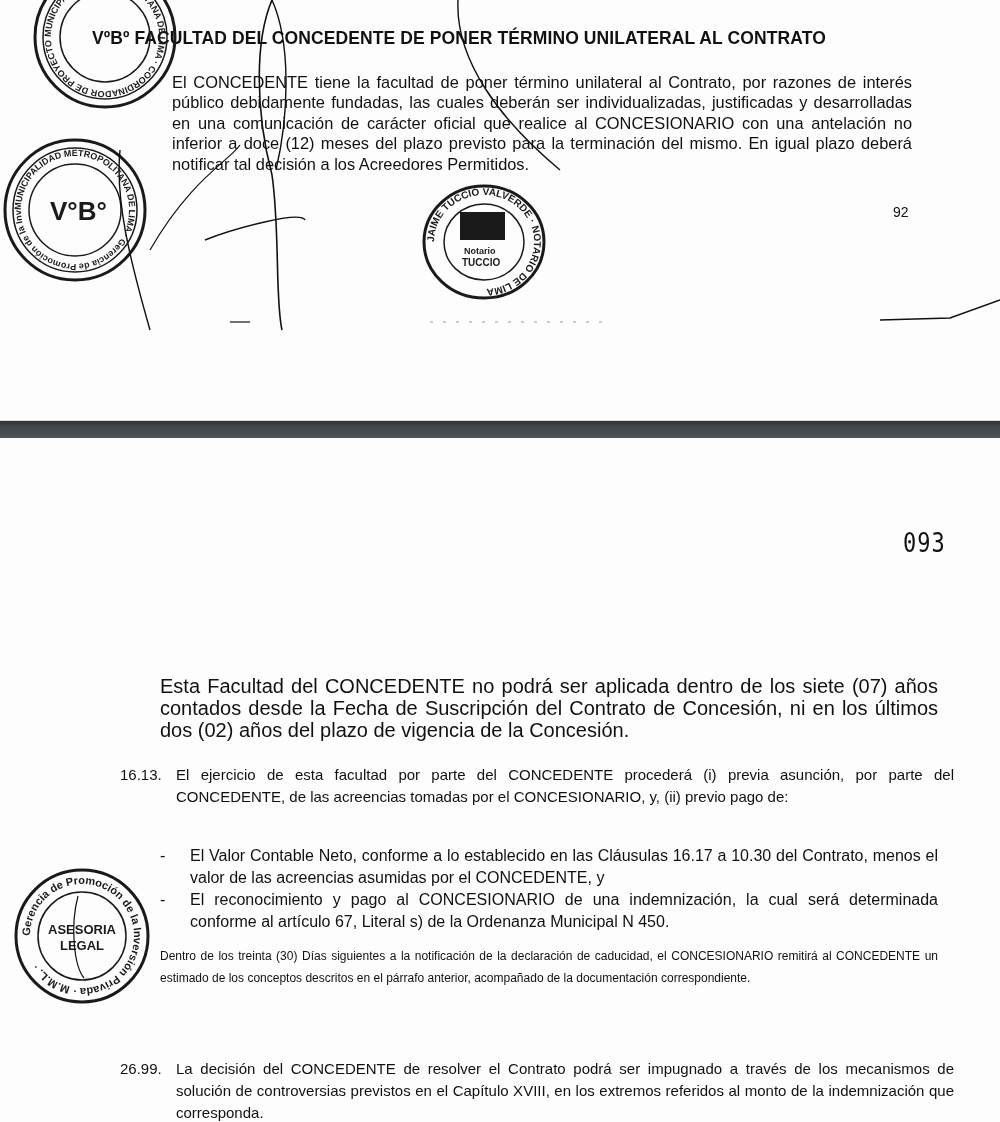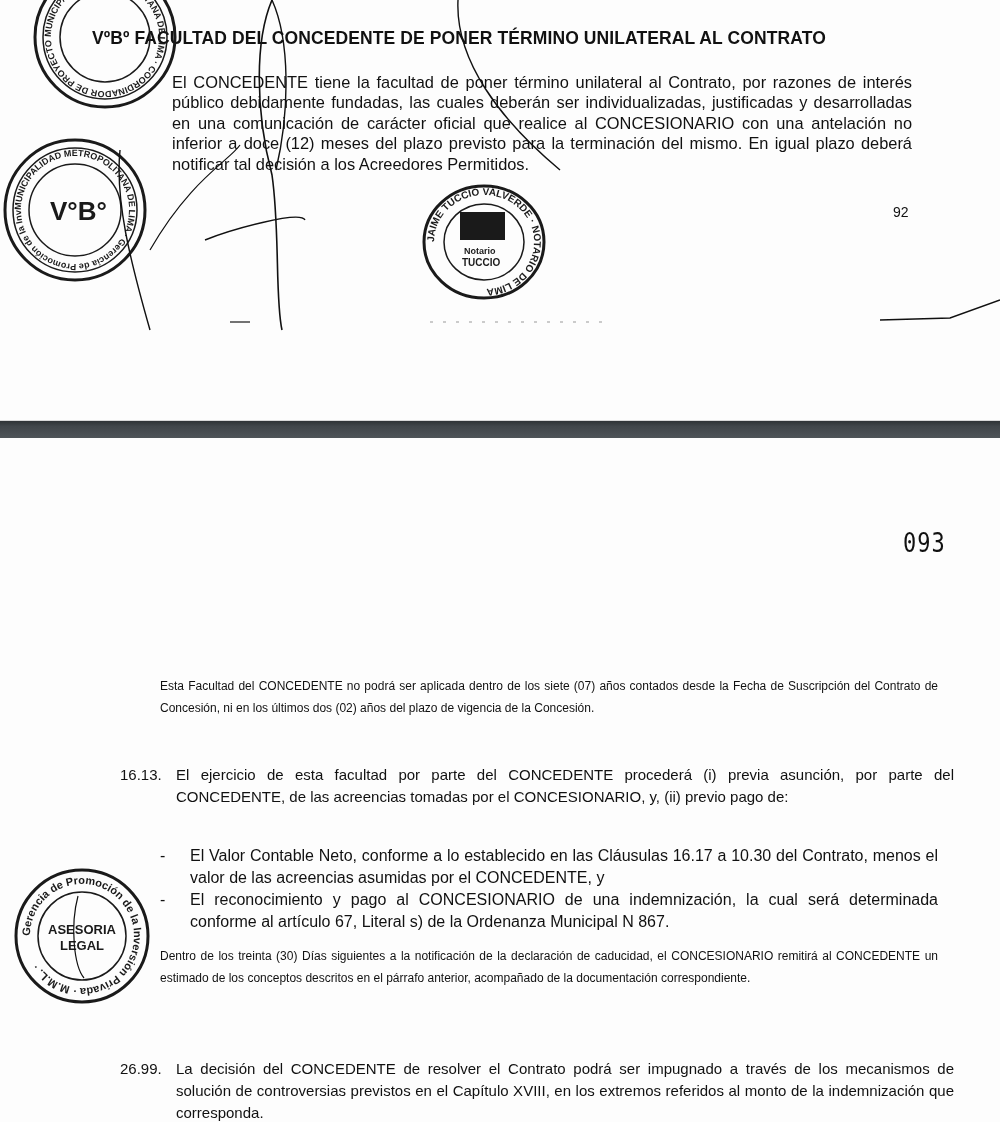--- a/index.html
+++ b/index.html
@@ -24,21 +24,21 @@
   }
   .para-top {
     left: 172px; top: 72px; width: 740px; font-size: 16.4px; line-height: 20.4px;
     text-align: justify;
   }
   .page-num-92 { left: 893px; top: 204px; font-weight: normal; font-size: 14px; }
   .page-num-093 {
     left: 903px; top: 528px; font-family: "DejaVu Sans Mono", monospace;
     font-size: 22px; letter-spacing: 1px; transform: scaleY(1.2); transform-origin: top left;
   }
-  .p1 { left: 160px; top: 675px; width: 778px; font-size: 12px; line-height: 22px; text-align: justify; }
+  .p1 { left: 160px; top: 675px; width: 778px; font-size: 20px; line-height: 22px; text-align: justify; }
   .clause { left: 120px; width: 834px; font-size: 15px; line-height: 22px; }
   .clause .num { position: absolute; left: 0; top: 0; }
   .clause .txt { position: absolute; left: 56px; top: 0; width: 778px; text-align: justify; }
   .c13 { top: 764px; height: 70px; }
   .c14 { top: 1058px; height: 70px; }
   .bullet { left: 160px; width: 778px; font-size: 16px; line-height: 22px; }
   .bullet .dash { position: absolute; left: 0; top: 0; }
   .bullet .txt { position: absolute; left: 30px; top: 0; width: 748px; text-align: justify; }
   .b1 { top: 845px; }
   .b2 { top: 889px; }
@@ -111,21 +111,21 @@
   <span class="num">16.13.</span>
   <span class="txt">El ejercicio de esta facultad por parte del CONCEDENTE procederá (i) previa asunción, por parte del CONCEDENTE, de las acreencias tomadas por el CONCESIONARIO, y, (ii) previo pago de:</span>
 </div>
 
 <div class="abs bullet b1">
   <span class="dash">-</span>
   <span class="txt">El Valor Contable Neto, conforme a lo establecido en las Cláusulas 16.17 a 10.30 del Contrato, menos el valor de las acreencias asumidas por el CONCEDENTE, y</span>
 </div>
 <div class="abs bullet b2">
   <span class="dash">-</span>
-  <span class="txt">El reconocimiento y pago al CONCESIONARIO de una indemnización, la cual será determinada conforme al artículo 67, Literal s) de la Ordenanza Municipal N 867.</span>
+  <span class="txt">El reconocimiento y pago al CONCESIONARIO de una indemnización, la cual será determinada conforme al artículo 67, Literal s) de la Ordenanza Municipal N 450.</span>
 </div>
 
 <div class="abs p2">Dentro de los treinta (30) Días siguientes a la notificación de la declaración de caducidad, el CONCESIONARIO remitirá al CONCEDENTE un estimado de los conceptos descritos en el párrafo anterior, acompañado de la documentación correspondiente.</div>
 
 <div class="abs clause c14">
   <span class="num">26.99.</span>
   <span class="txt">La decisión del CONCEDENTE de resolver el Contrato podrá ser impugnado a través de los mecanismos de solución de controversias previstos en el Capítulo XVIII, en los extremos referidos al monto de la indemnización que corresponda.</span>
 </div>
 
 <svg class="abs" style="left:12px;top:866px" width="140" height="140">

